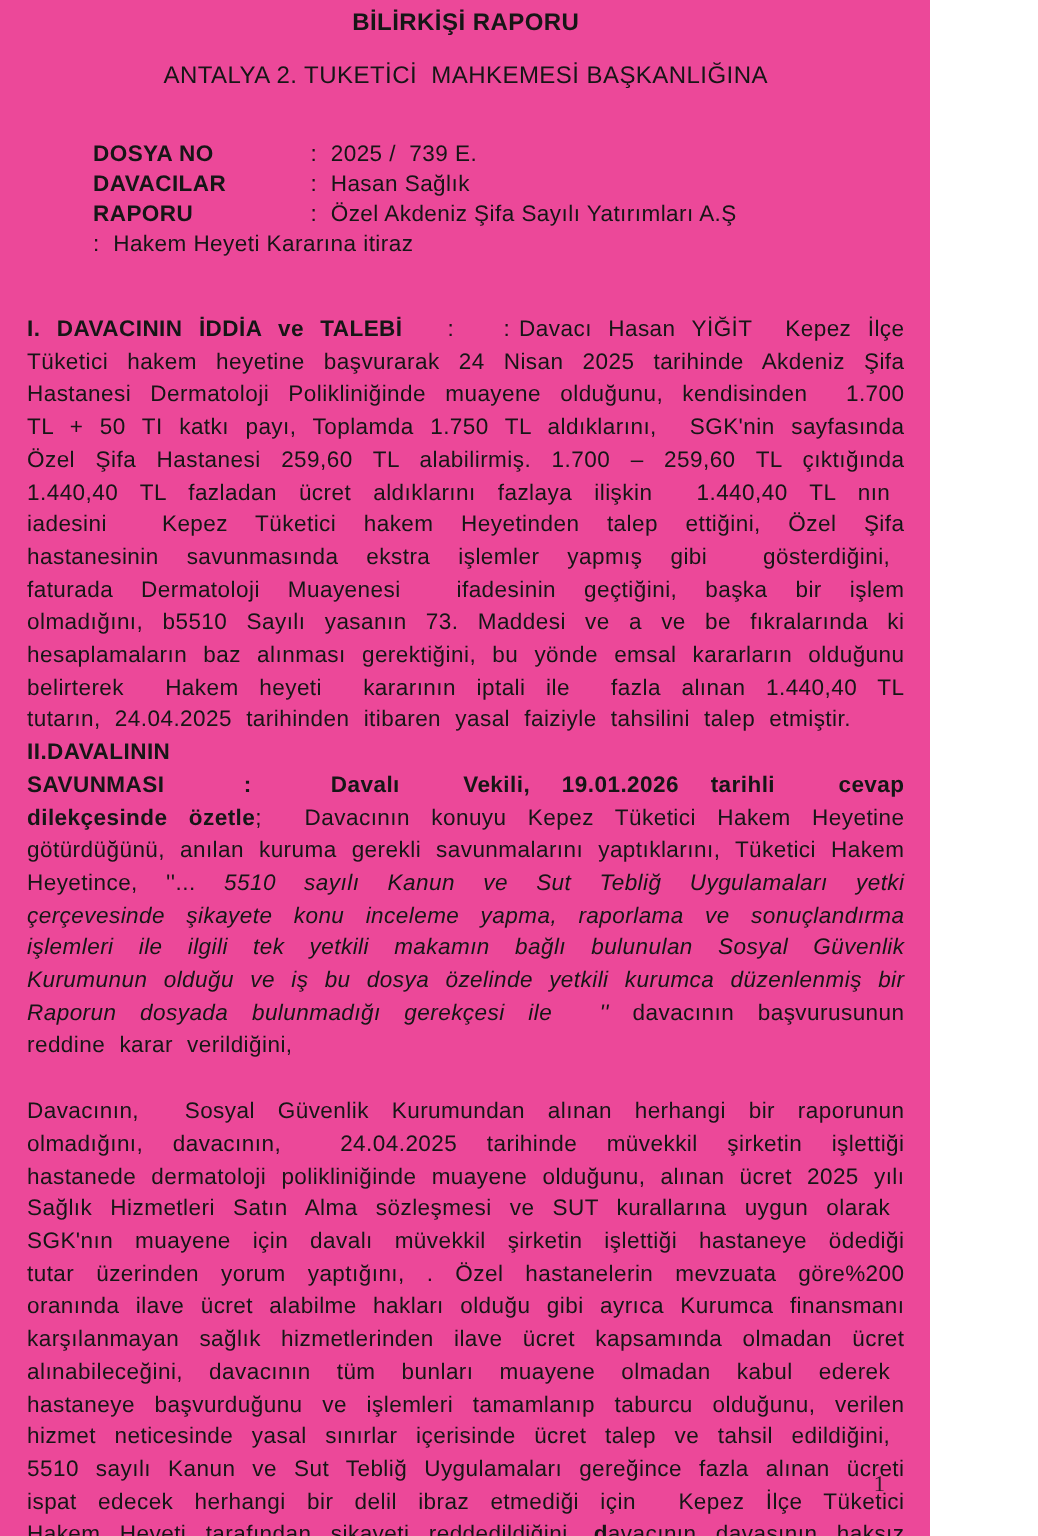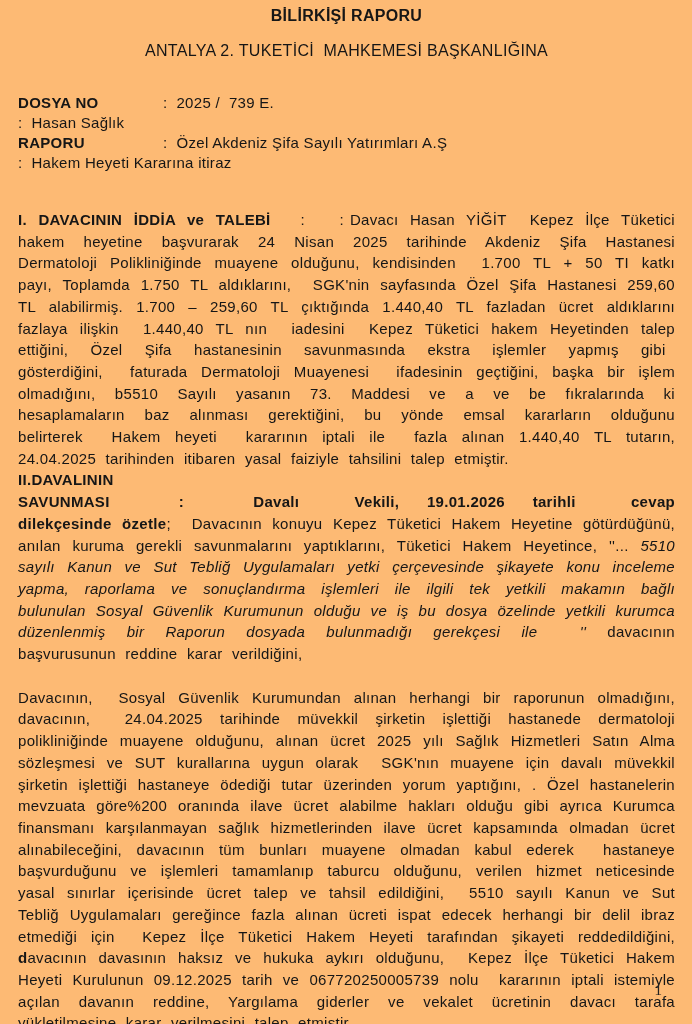--- a/index.html
+++ b/index.html
@@ -2,23 +2,23 @@
 <html><head>
 <meta charset="utf-8">
 <style>
   html, body {
     margin: 0;
     padding: 0;
     background: #ffffff;
   }
   .page {
     position: relative;
-    width: 692px;
+    width: 620px;
     height: 1024px;
-    background: #fdba74;
+    background: #ec4899;
     box-sizing: border-box;
     padding: 5px 17px 0 18px;
     font-family: "Liberation Sans", sans-serif;
     color: #161616;
     overflow: hidden;
   }
   .doc-title {
     text-align: center;
     font-weight: 700;
     font-size: 16px;
@@ -31,20 +31,21 @@
     font-weight: 400;
     font-size: 16px;
     letter-spacing: 0.3px;
     margin: 17px 0 0 0;
     line-height: 18px;
   }
   .case-info {
     margin-top: 33px;
     font-size: 15px;
     letter-spacing: 0.3px;
+    margin-left: 44px;
   }
   .ci-row {
     display: flex;
     line-height: 20px;
   }
   .ci-label {
     flex: 0 0 145px;
     font-weight: 700;
   }
   .ci-colon {
@@ -85,20 +86,21 @@
 
   <div class="court-title">ANTALYA 2. TUKETİCİ&nbsp; MAHKEMESİ BAŞKANLIĞINA</div>
 
   <div class="case-info">
     <div class="ci-row">
       <span class="ci-label">DOSYA NO</span>
       <span class="ci-colon">:</span>
       <span class="ci-value">2025 /&nbsp; 739 E.</span>
     </div>
     <div class="ci-row">
+      <span class="ci-label">DAVACILAR</span>
       <span class="ci-colon">:</span>
       <span class="ci-value">Hasan Sağlık</span>
     </div>
     <div class="ci-row">
       <span class="ci-label">RAPORU</span>
       <span class="ci-colon">:</span>
       <span class="ci-value">Özel Akdeniz Şifa Sayılı Yatırımları A.Ş</span>
     </div>
     <div class="ci-row">
       <span class="ci-colon">:</span>

